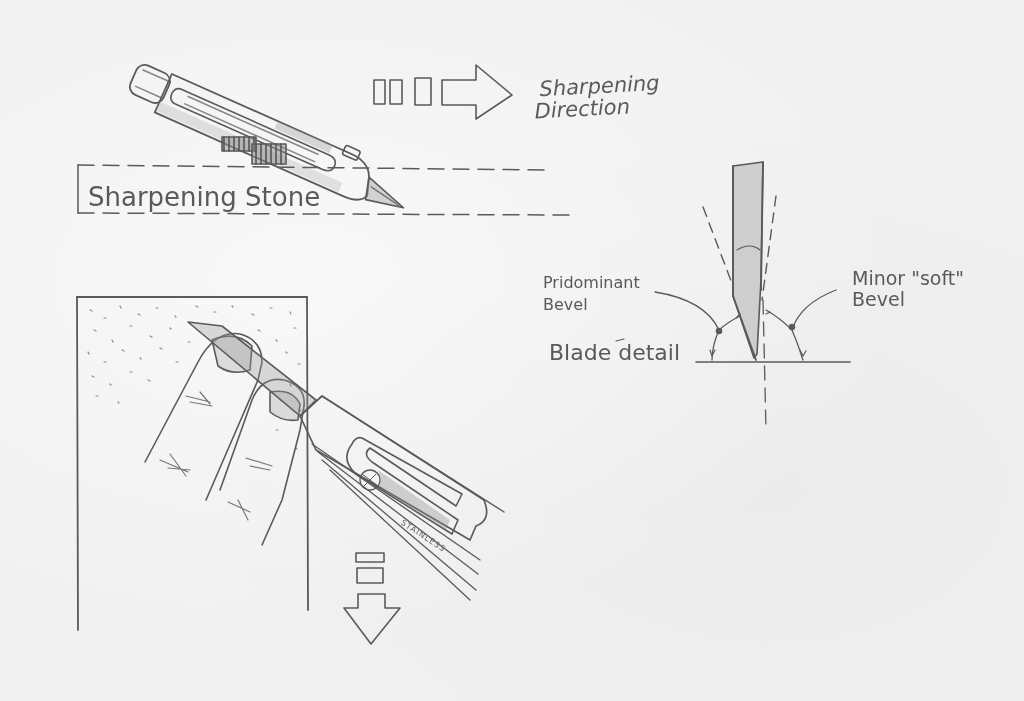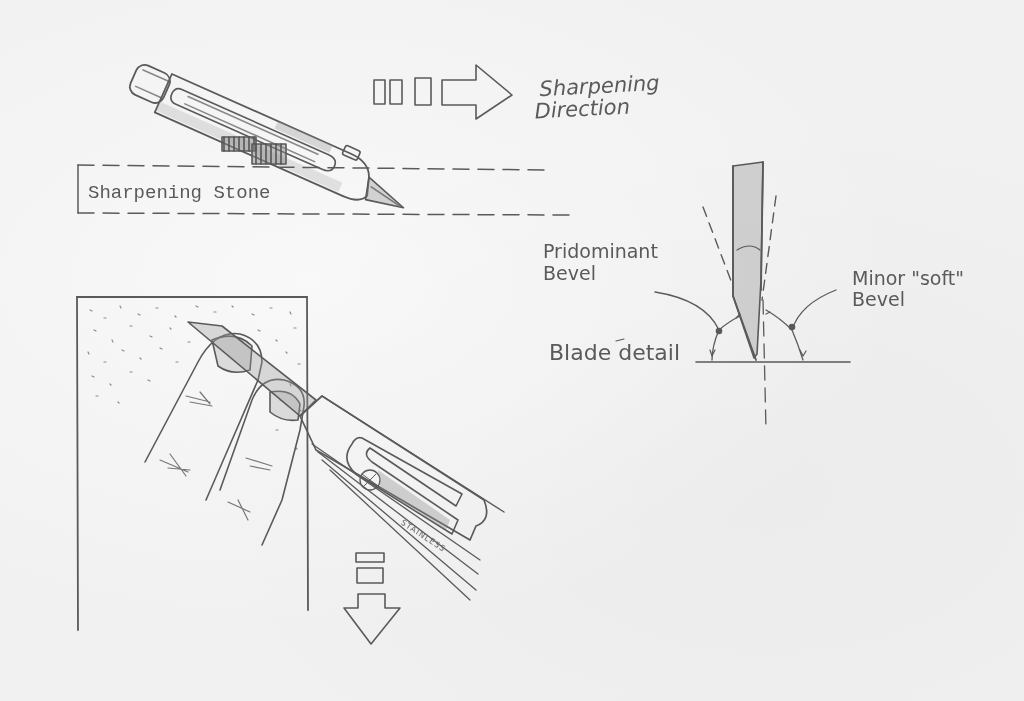--- a/index.html
+++ b/index.html
@@ -151,23 +151,23 @@
     <path d="M770 312 l-4 2 M803 356 l-3 -6 M803 356 l3 -5" stroke-width="1.2"></path>
     <path d="M624 339 l-8 2" stroke-width="1.2"></path>
   </g>
 </svg>
 
 <div class="label italic" style="left:540px; top:76px; font-size:21px; transform:rotate(-3deg);">
   <div>Sharpening</div>
   <div style="margin-top:1px; margin-left:-6px;">Direction</div>
 </div>
 
-<div class="label" style="left:88px; top:184px; font-size:19px;font-family:Liberation Mono, monospace;">Sharpening Stone</div>
+<div class="label" style="left:88px; top:184px; font-size:26px;">Sharpening Stone</div>
 
-<div class="label" style="left:543px; top:240px; font-size:19px; line-height:22px;">
+<div class="label" style="left:543px; top:272px; font-size:16px; line-height:22px;">
   <div>Pridominant</div>
   <div>Bevel</div>
 </div>
 
 <div class="label" style="left:549px; top:342px; font-size:22px;">Blade detail</div>
 
 <div class="label" style="left:852px; top:268px; font-size:19px; line-height:21px;">
   <div>Minor "soft"</div>
   <div>Bevel</div>
 </div>

